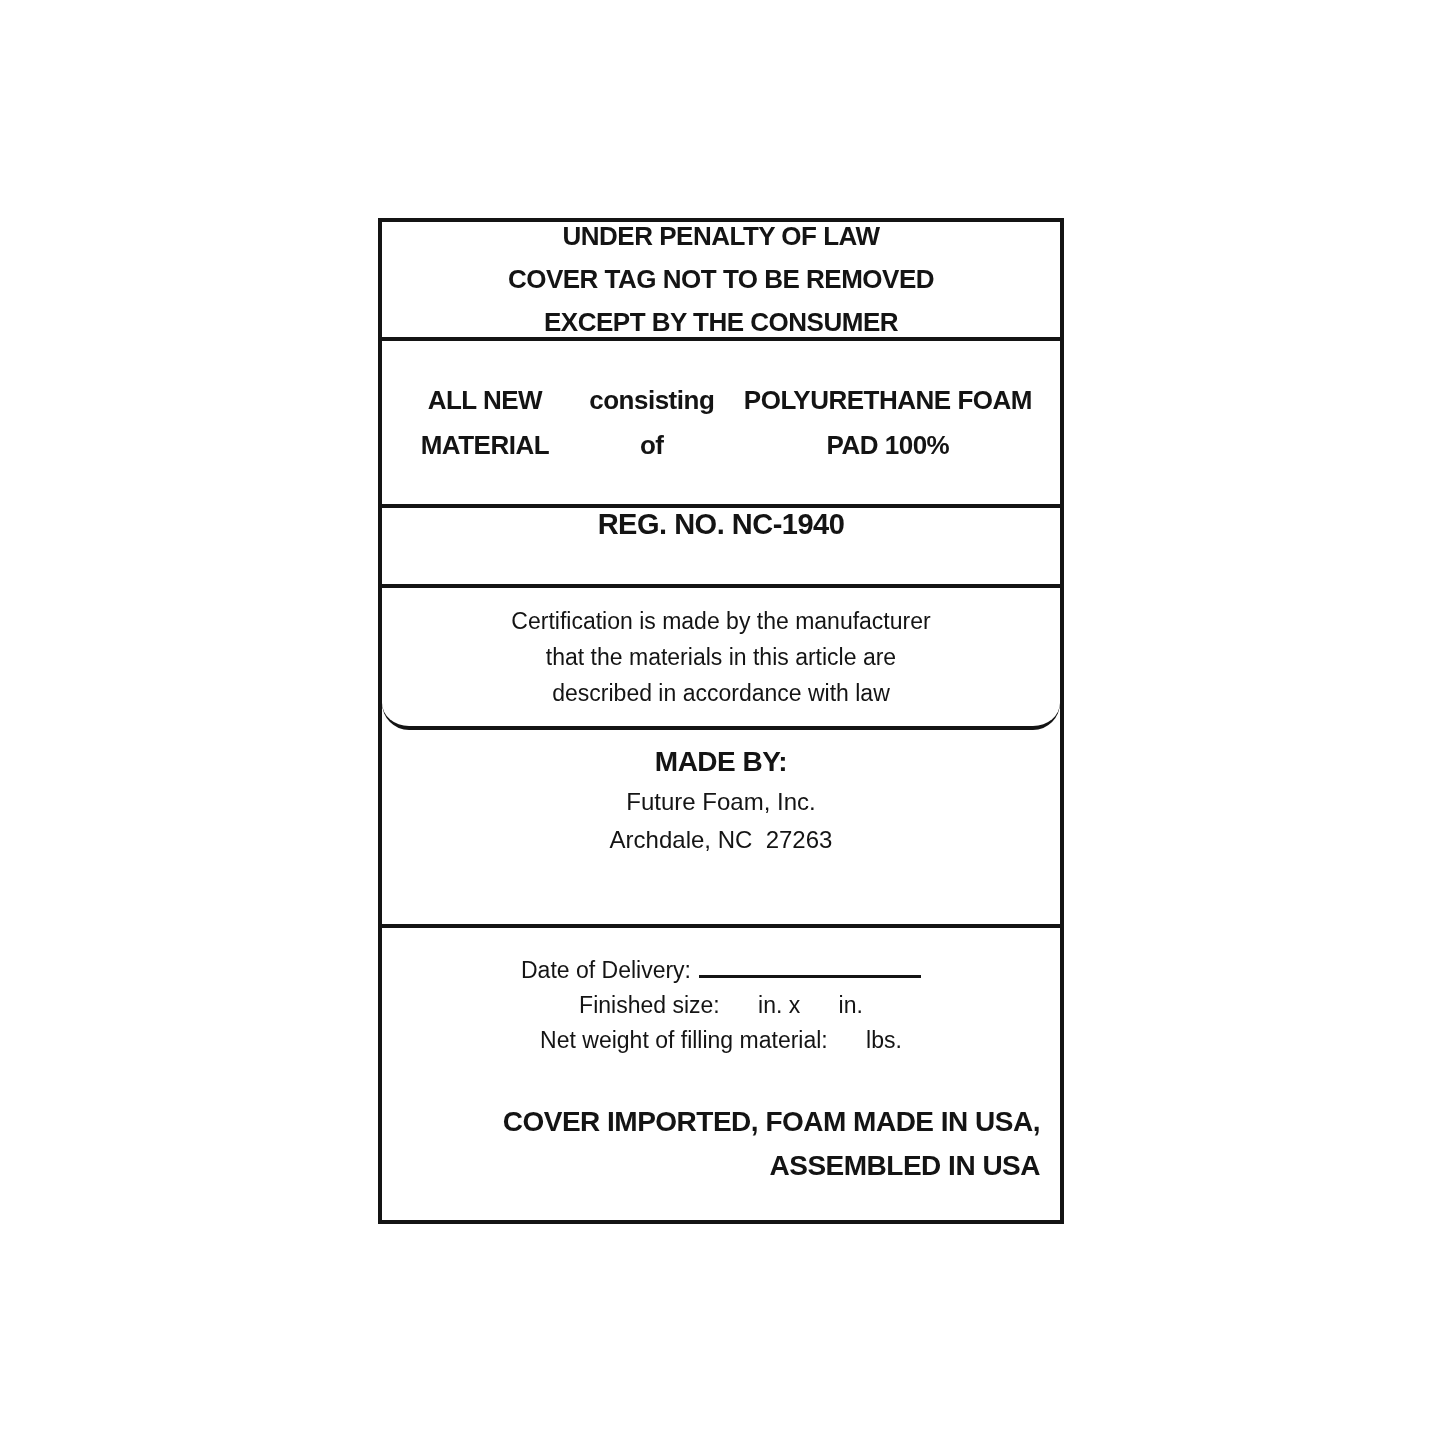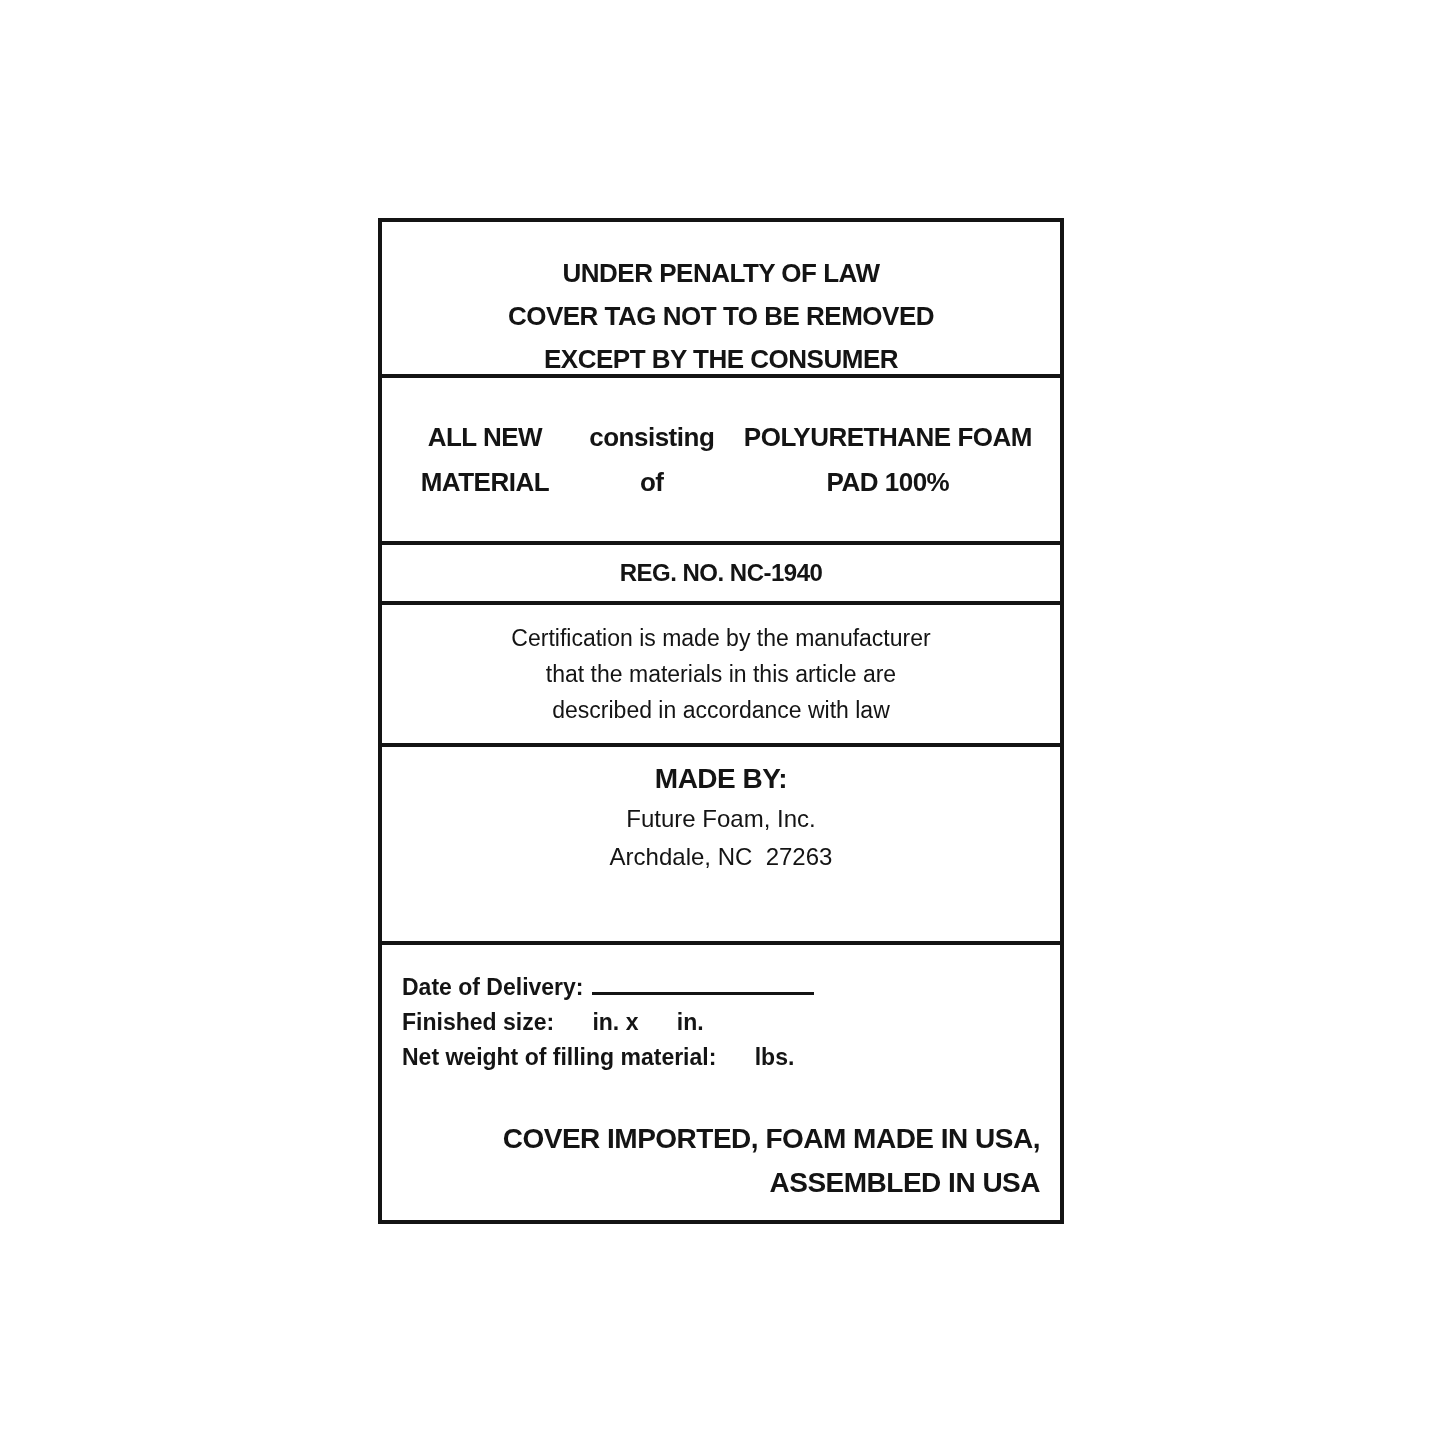--- a/index.html
+++ b/index.html
@@ -43,60 +43,59 @@
     height: 119px;
     display: flex;
     flex-direction: column;
     justify-content: center;
     align-items: center;
     text-align: center;
     font-weight: bold;
     font-size: 26px;
     letter-spacing: -0.5px;
     line-height: 43px;
-    margin-top: 37px;
   }
 
   
   .sec-material {
     height: 167px;
     display: flex;
     flex-direction: row;
     justify-content: center;
     align-items: center;
     text-align: center;
     font-weight: bold;
     font-size: 26px;
     letter-spacing: -0.5px;
     line-height: 45px;
   }
 
   
   .sec-reg {
-    height: 60px;
+    height: 80px;
     display: flex;
     justify-content: center;
-    align-items: center;
     text-align: center;
     font-weight: bold;
-    font-size: 24px;
+    font-size: 29px;
     letter-spacing: -0.5px;
   }
 
   
   .sec-cert {
     height: 142px;
     display: flex;
     flex-direction: column;
     justify-content: center;
     align-items: center;
     text-align: center;
     font-weight: normal;
     font-size: 23px;
     line-height: 36px;
+    border-radius: 27px;
   }
 
   
   .sec-madeby {
     height: 198px;
     display: flex;
     flex-direction: column;
     align-items: center;
     text-align: center;
     padding-top: 11px;
@@ -115,25 +114,25 @@
   }
 
   
   .sec-delivery {
     flex: 1;
     padding: 24px 20px 0 20px;
     display: flex;
     flex-direction: column;
   }
   .delivery-line {
-    font-weight: bold;
+    font-weight: normal;
     font-size: 23px;
     line-height: 35px;
     white-space: pre;
-    text-align: left;
+    text-align: center;
   }
   .blank-line {
     display: inline-block;
     width: 222px;
     border-bottom: 3px solid #141414;
     height: 26px;
     margin-left: 8px;
     vertical-align: baseline;
   }
   .origin-block {

